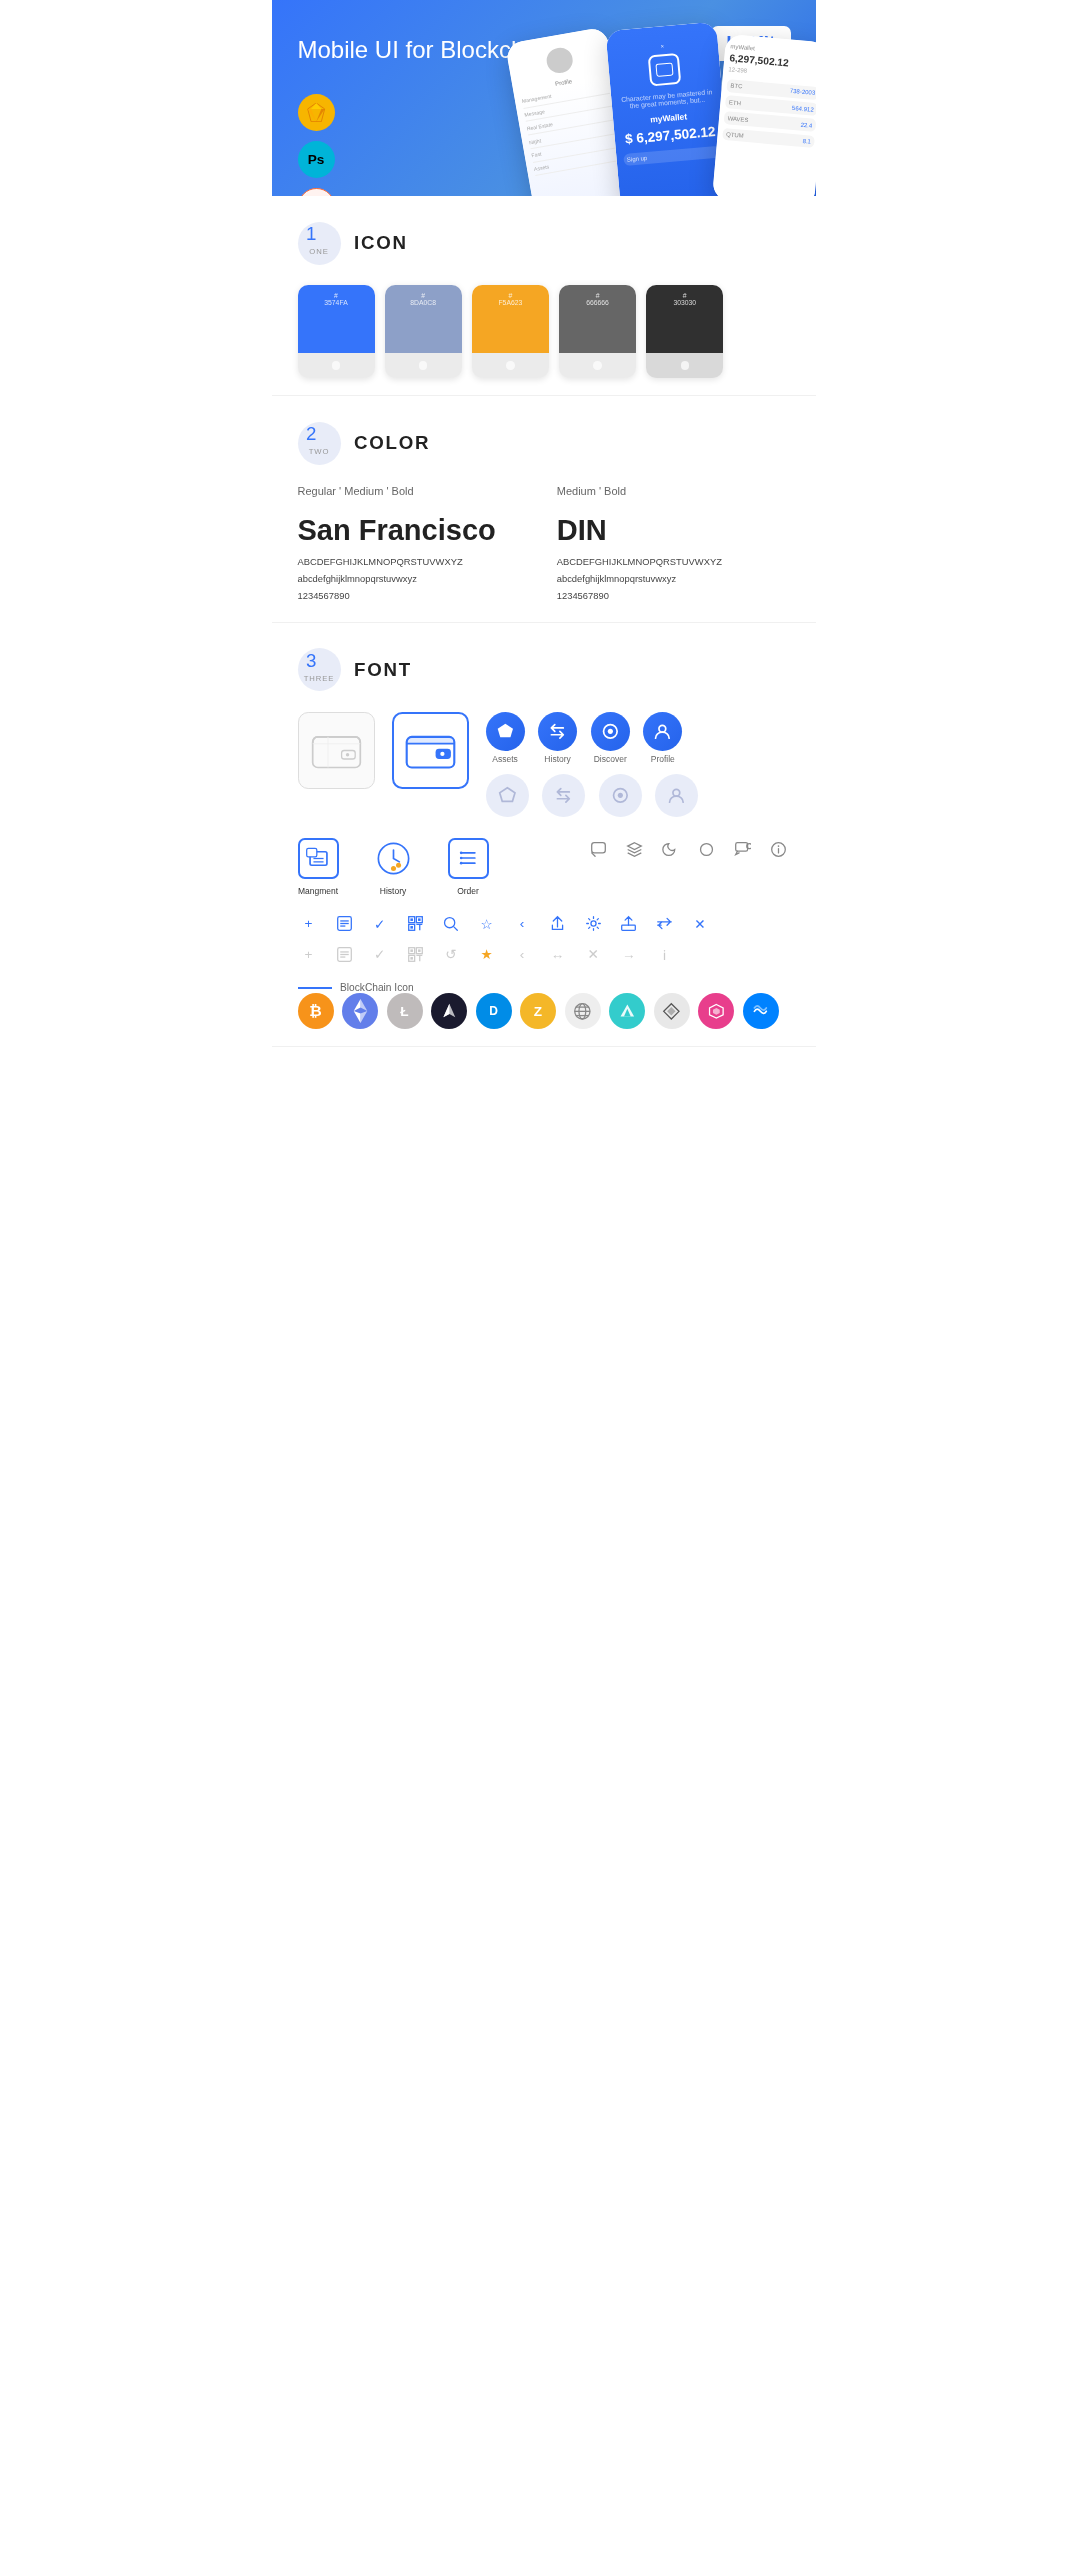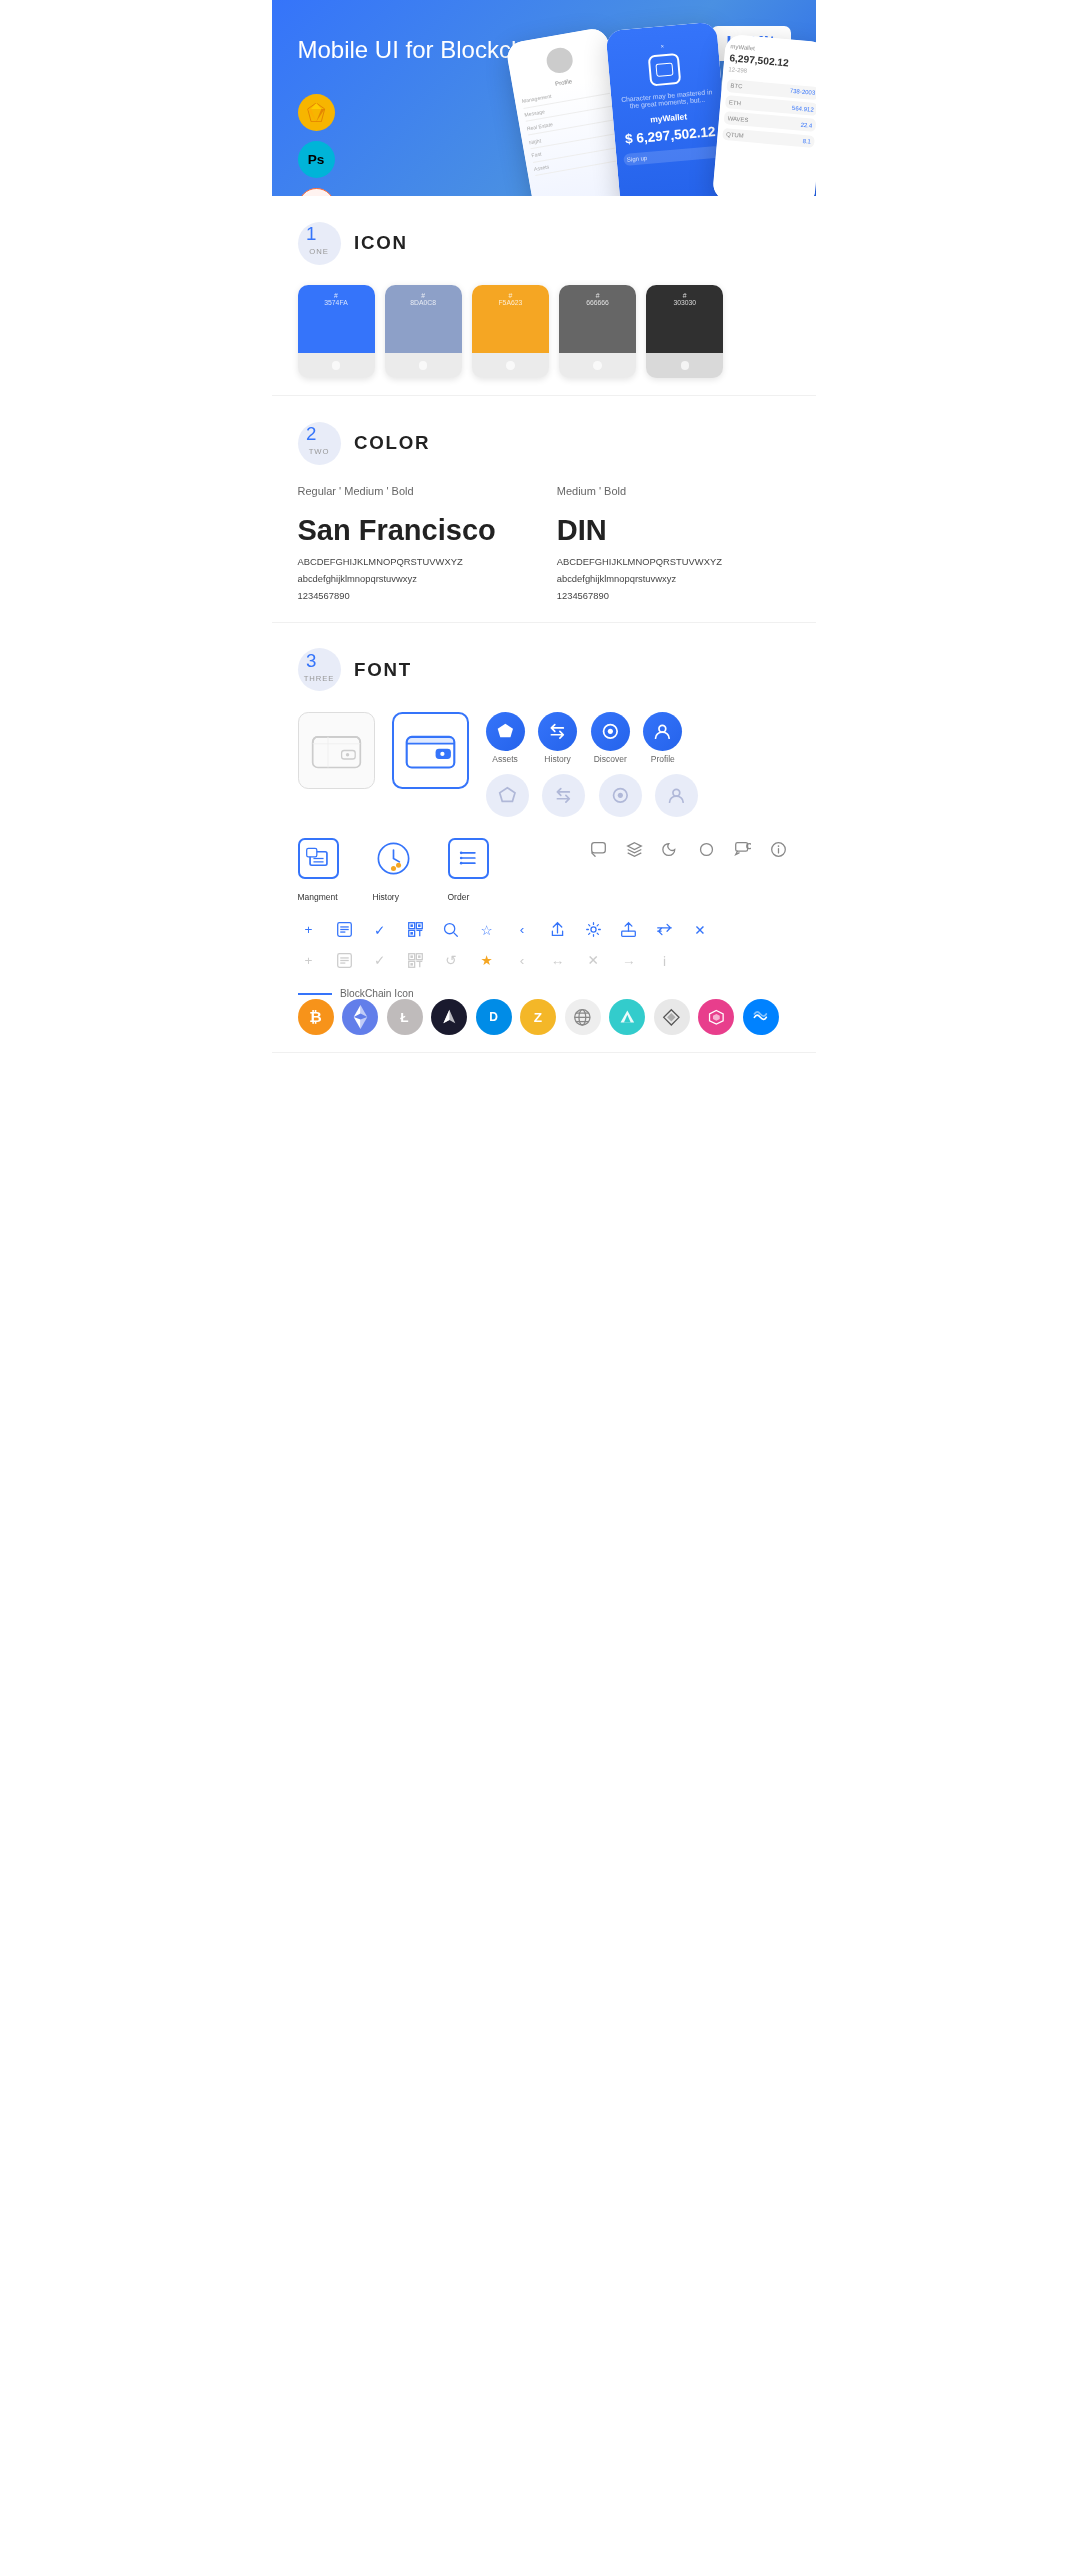--- a/index.html
+++ b/index.html
@@ -243,22 +243,22 @@
     
     .crypto-row {
       display: flex;
       gap: 8.5px;
       flex-wrap: wrap;
       align-items: center;
     }
     .icon-item {
       display: flex;
       flex-direction: column;
-      align-items: flex-start;
-      gap: 13px;
+      align-items: center;
+      gap: 7px;
     }
     .ghost-icon {
       width: 43px; height: 43px;
       border-radius: 50%;
       background: #e8ecf8;
       display: flex; align-items: center; justify-content: center;
       color: #b0b8d8;
       font-size: 18.7px;
     }
 

